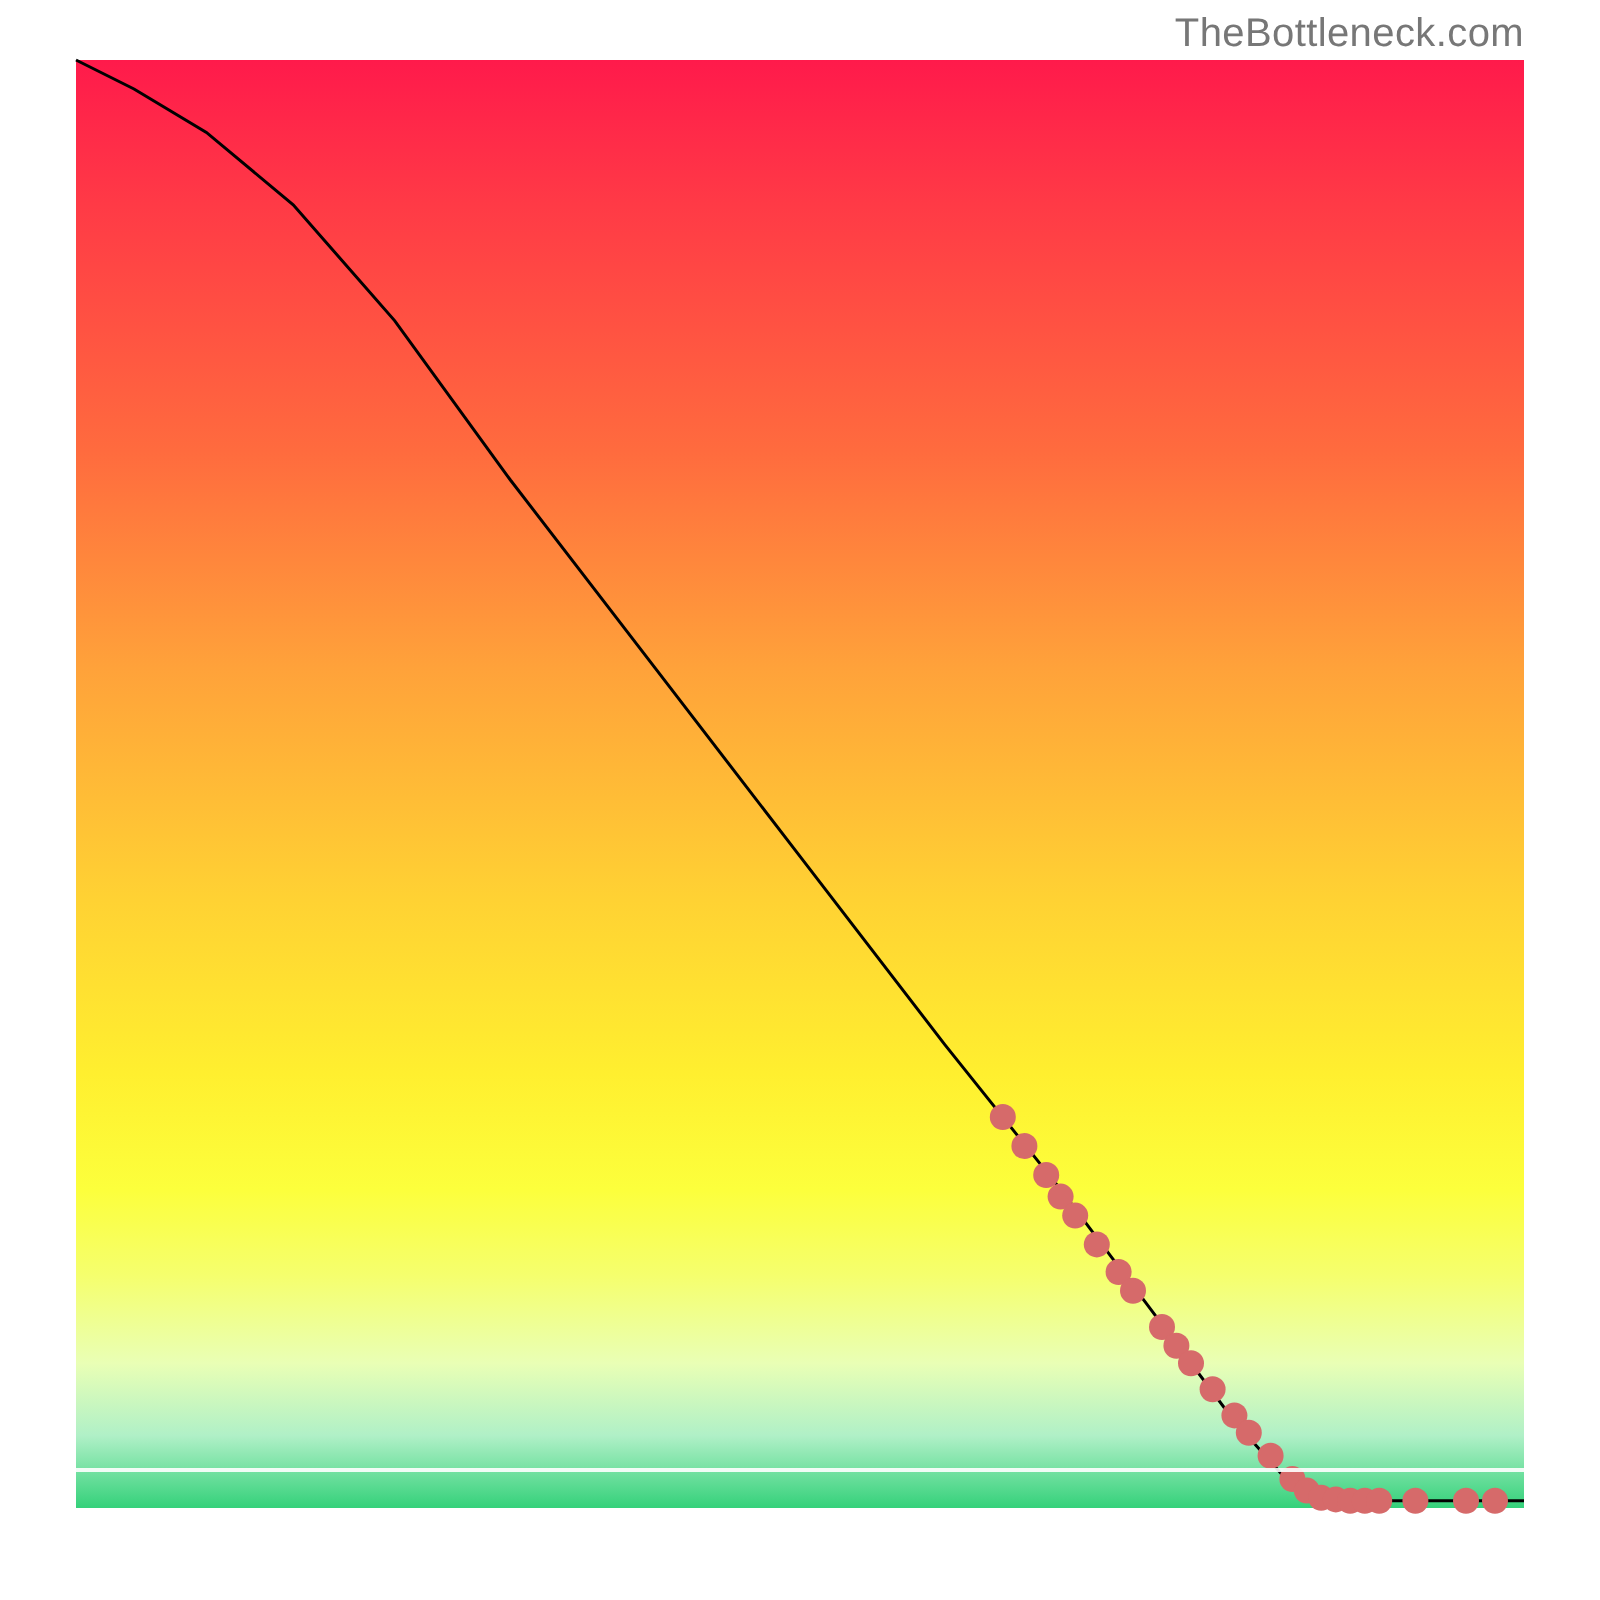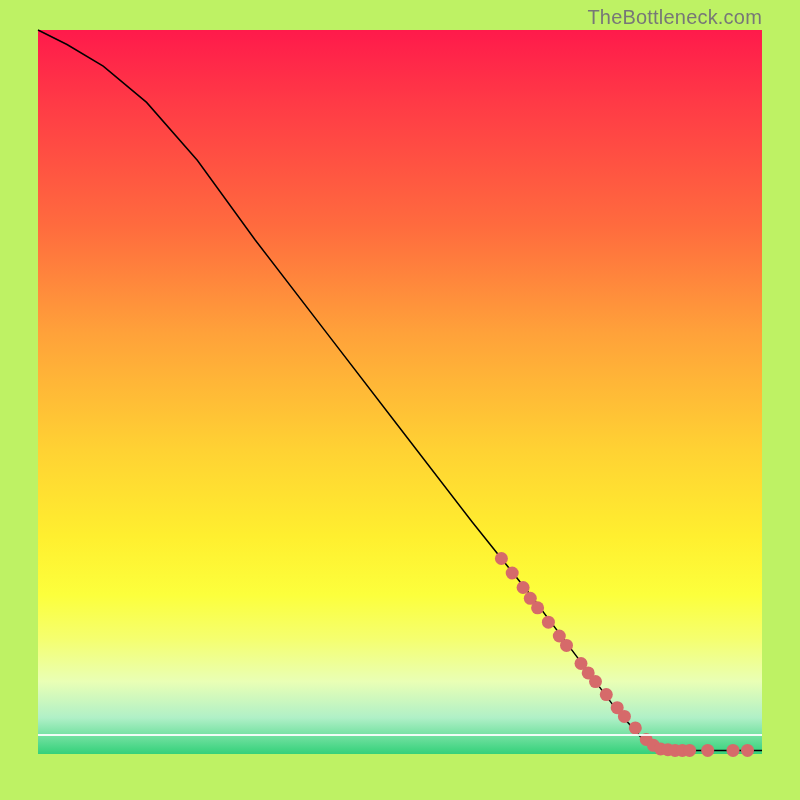--- a/index.html
+++ b/index.html
@@ -8,21 +8,21 @@
     width: 800px;
     height: 800px;
     background: #000;
     overflow: hidden;
     font-family: Arial, Helvetica, sans-serif;
   }
   .frame {
     position: relative;
     width: 800px;
     height: 800px;
-    background: #bef264;
+    background: #ffffff;
     text-decoration: underline;
   }
   .plot {
     position: absolute;
     left: 38px;
     top: 30px;
     width: 724px;
     height: 724px;
     background: linear-gradient(
       to bottom,

